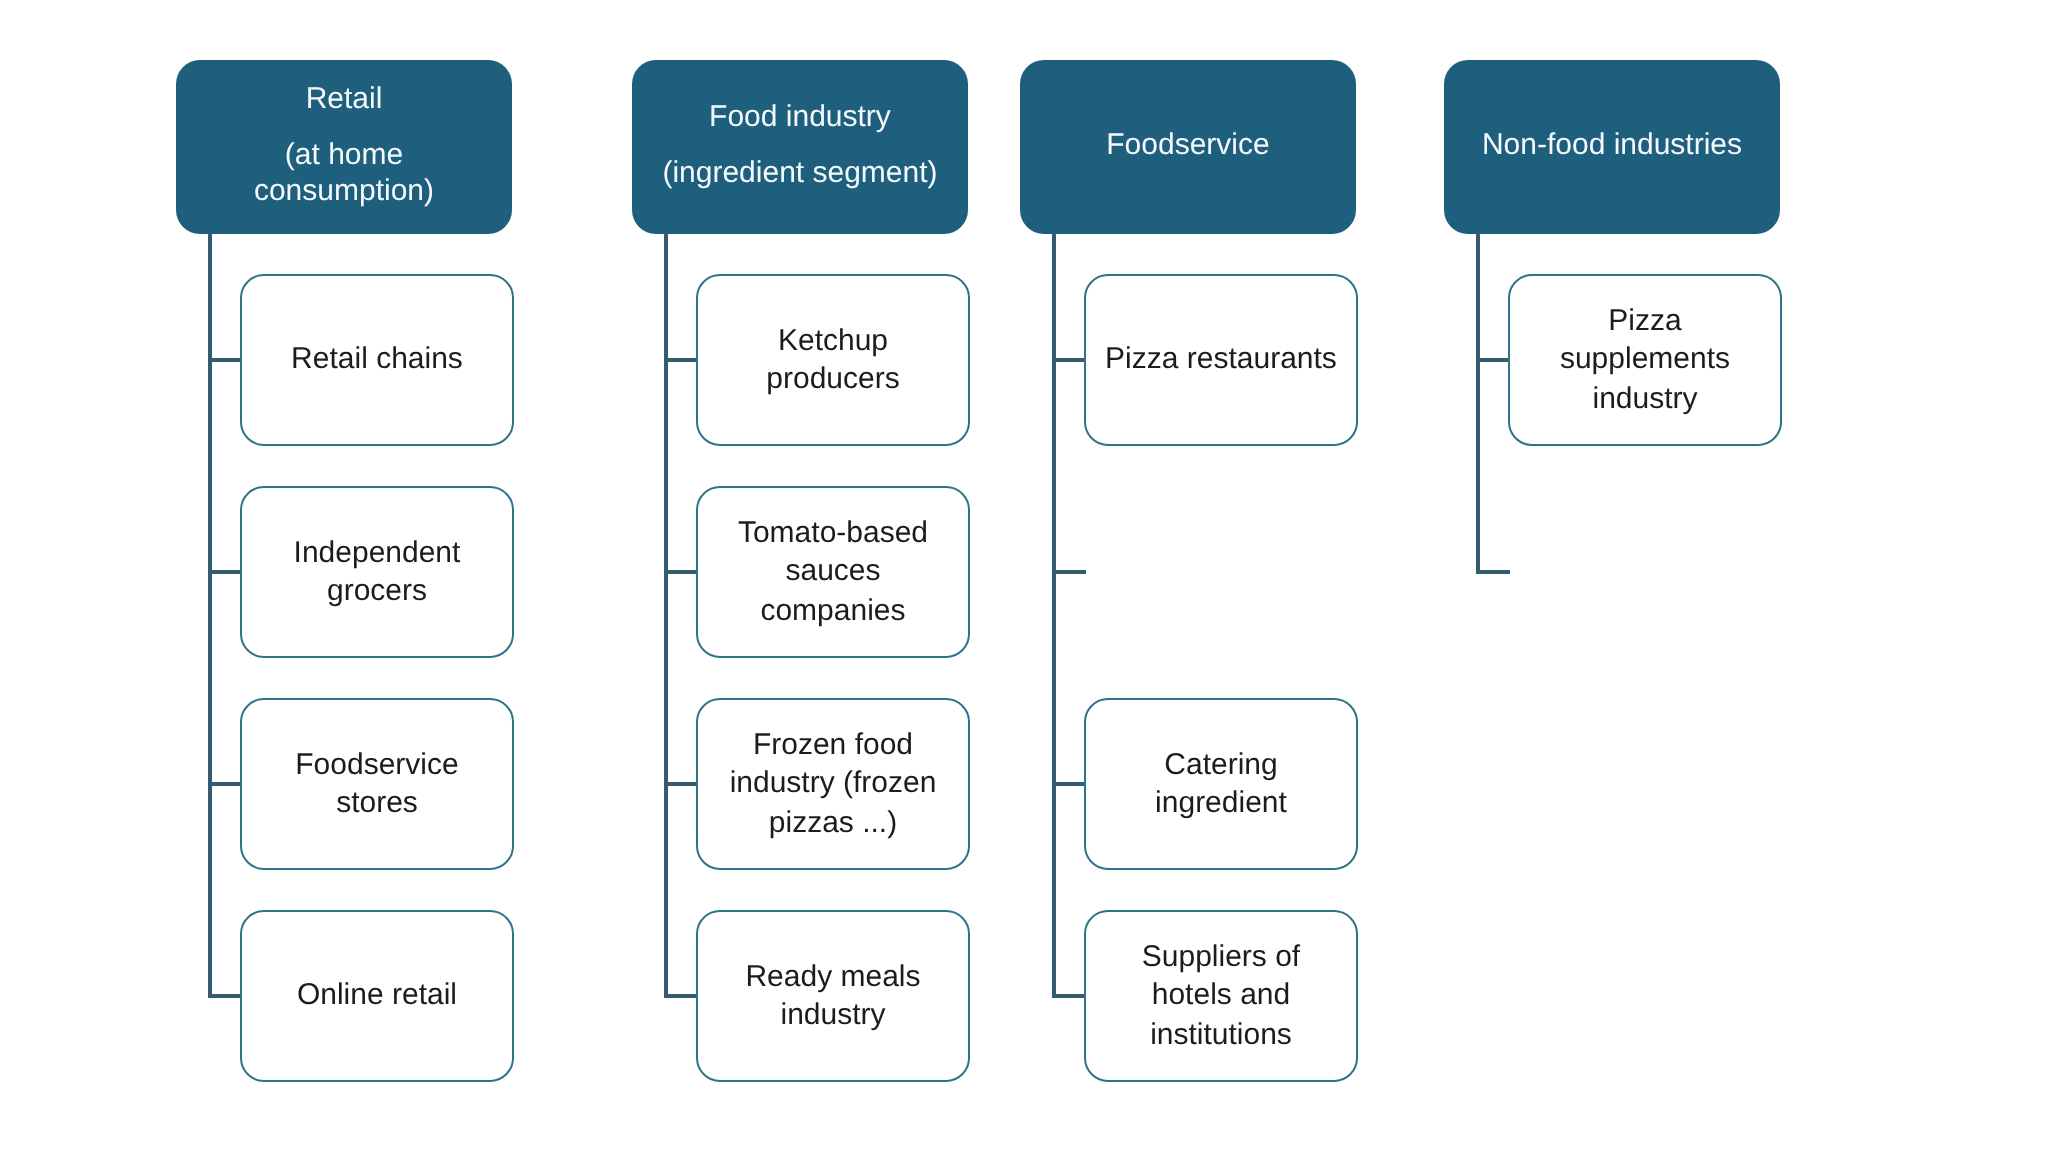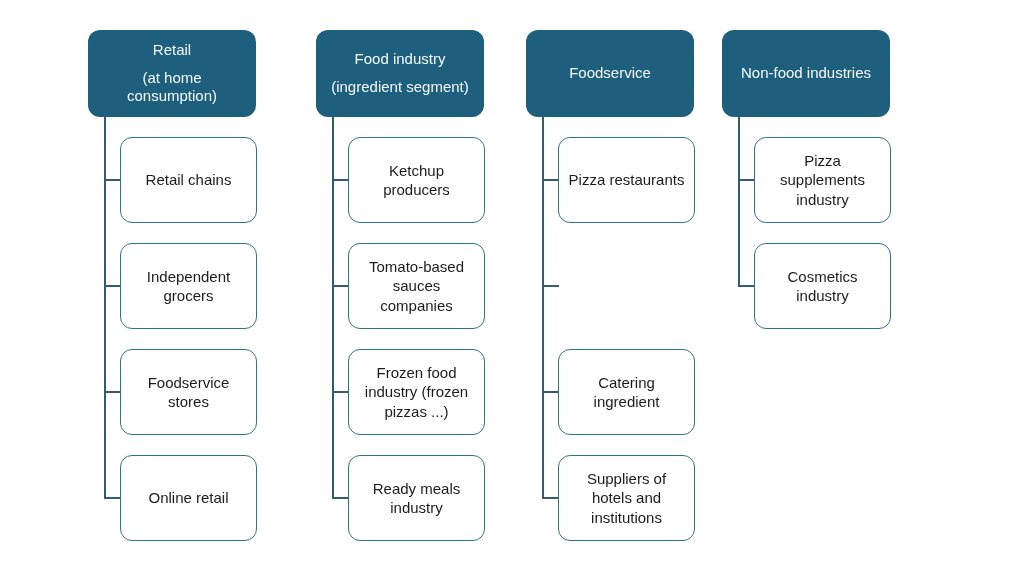--- a/index.html
+++ b/index.html
@@ -14,21 +14,21 @@
     background: #ffffff;
   }
   .column {
     position: absolute;
     top: 0;
     width: 170px;
     height: 576px;
   }
   .col-1 { left: 88px; }
   .col-2 { left: 316px; }
-  .col-3 { left: 526px; }
+  .col-3 { left: 510px; }
   .col-4 { left: 722px; }
 
   .header {
     position: absolute;
     left: 0; top: 30px;
     width: 168px; height: 87px;
     background: #1E5F7E;
     border-radius: 12px;
     color: #F4F9FB;
     display: flex;
@@ -138,16 +138,15 @@
 
   <div class="column col-4">
     <div class="header">
       <div class="h-title">Non-food industries</div>
 
     </div>
     <div class="vline short"></div>
     <div class="stub stub-1"></div>
     <div class="stub stub-2"></div>
     <div class="child child-1">Pizza supplements industry</div>
-    <div class="child child-2">Cosmetics industry</div>
   </div>
 
 </div>
 
 </body></html>

